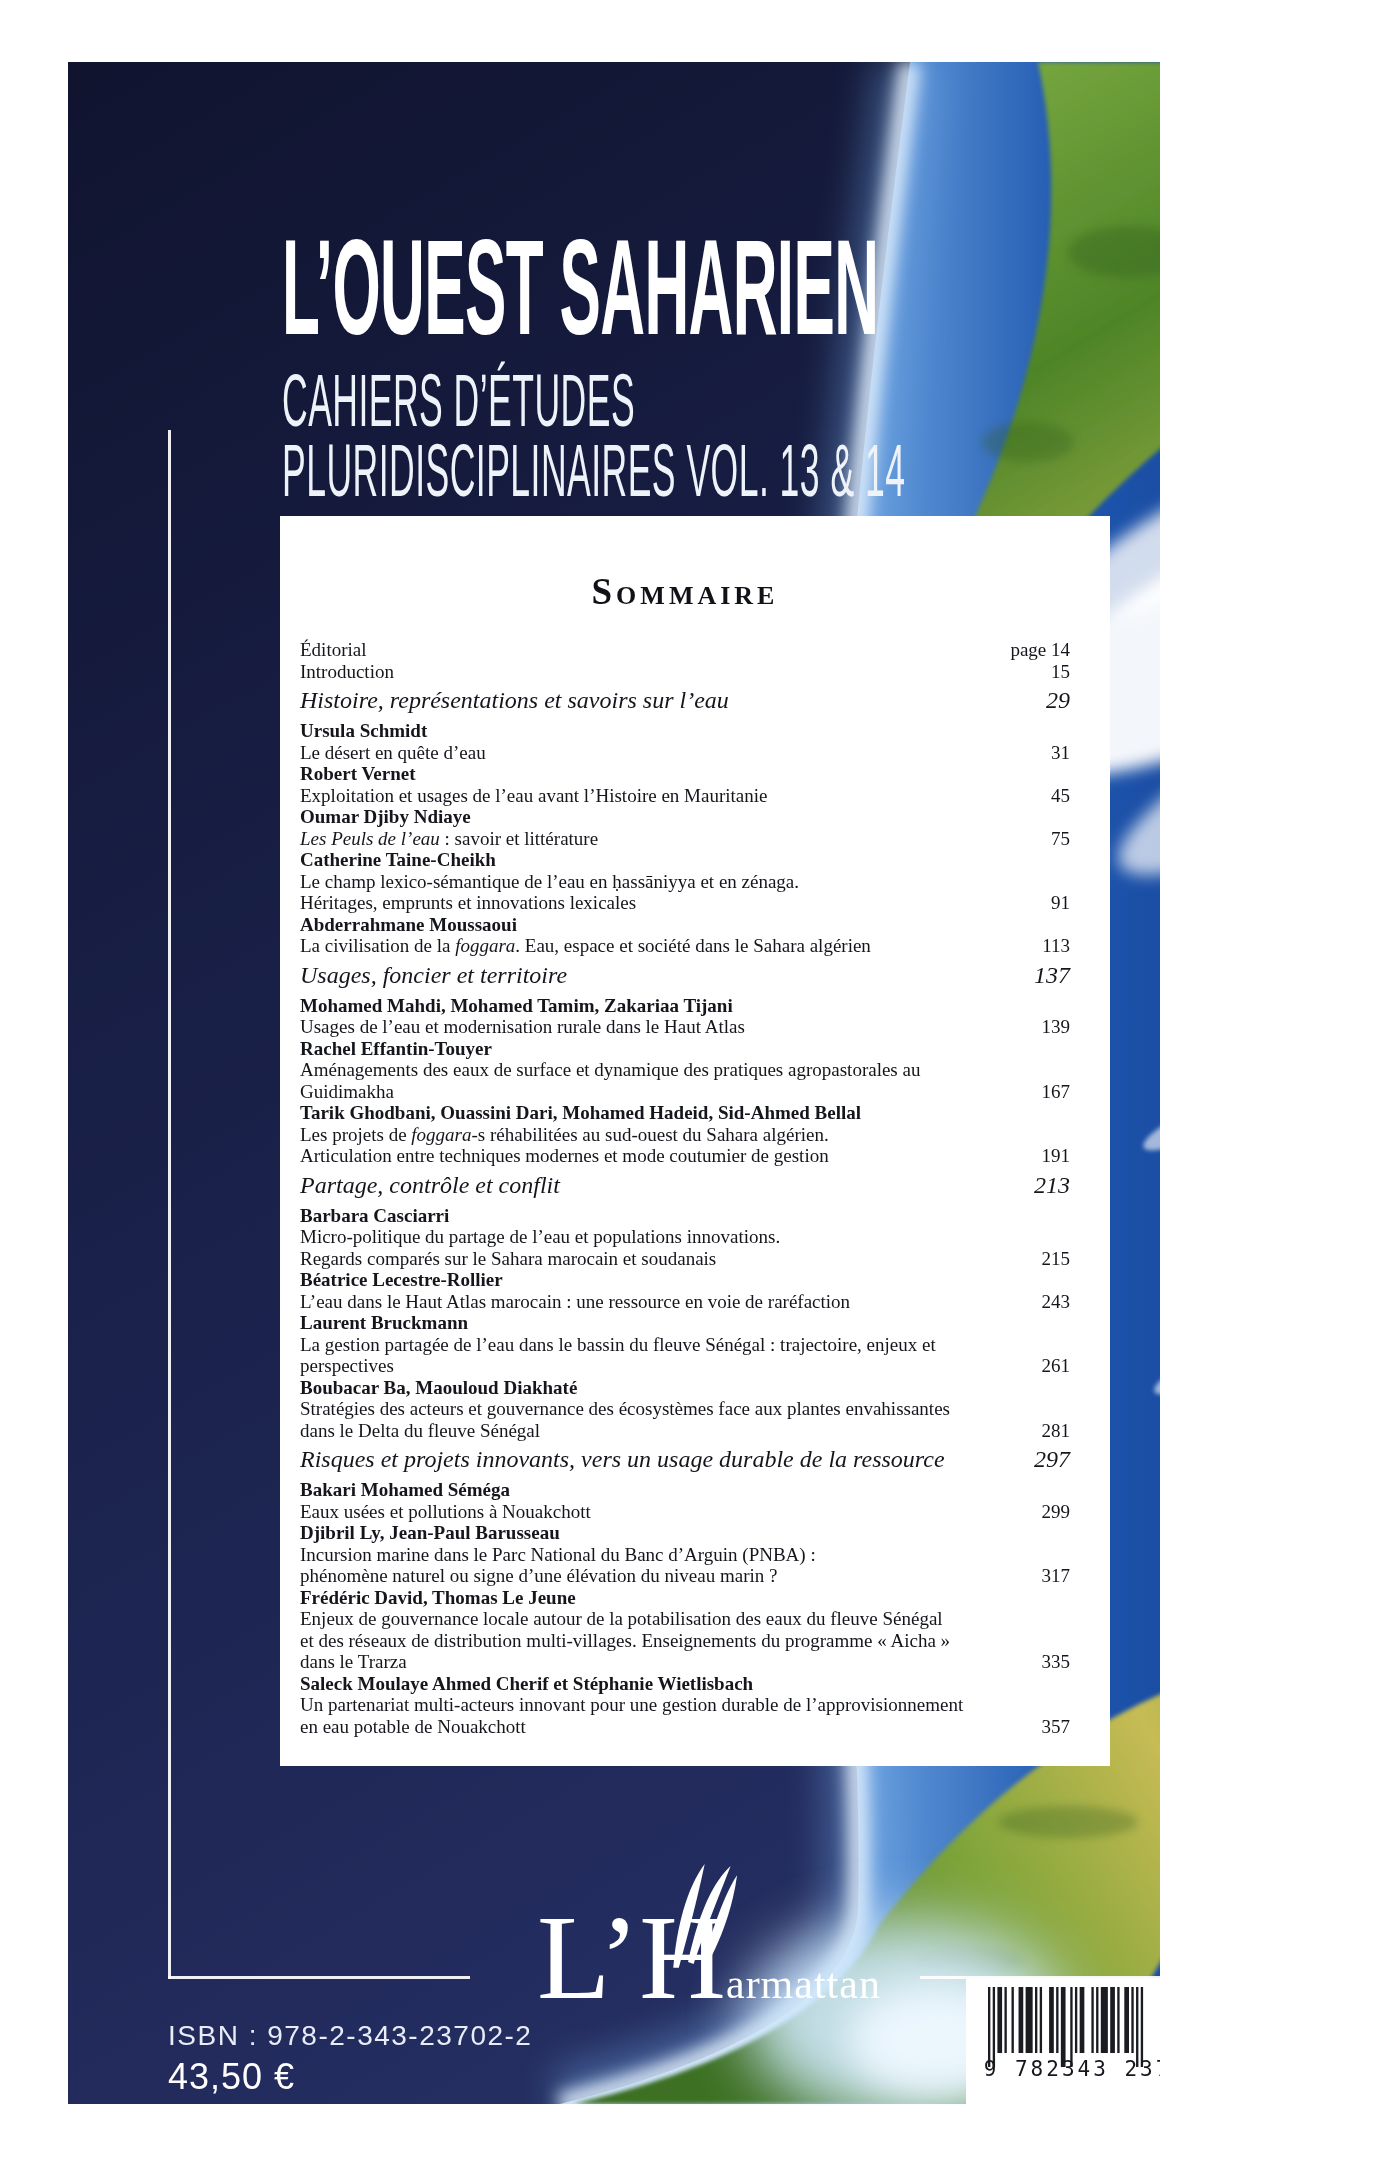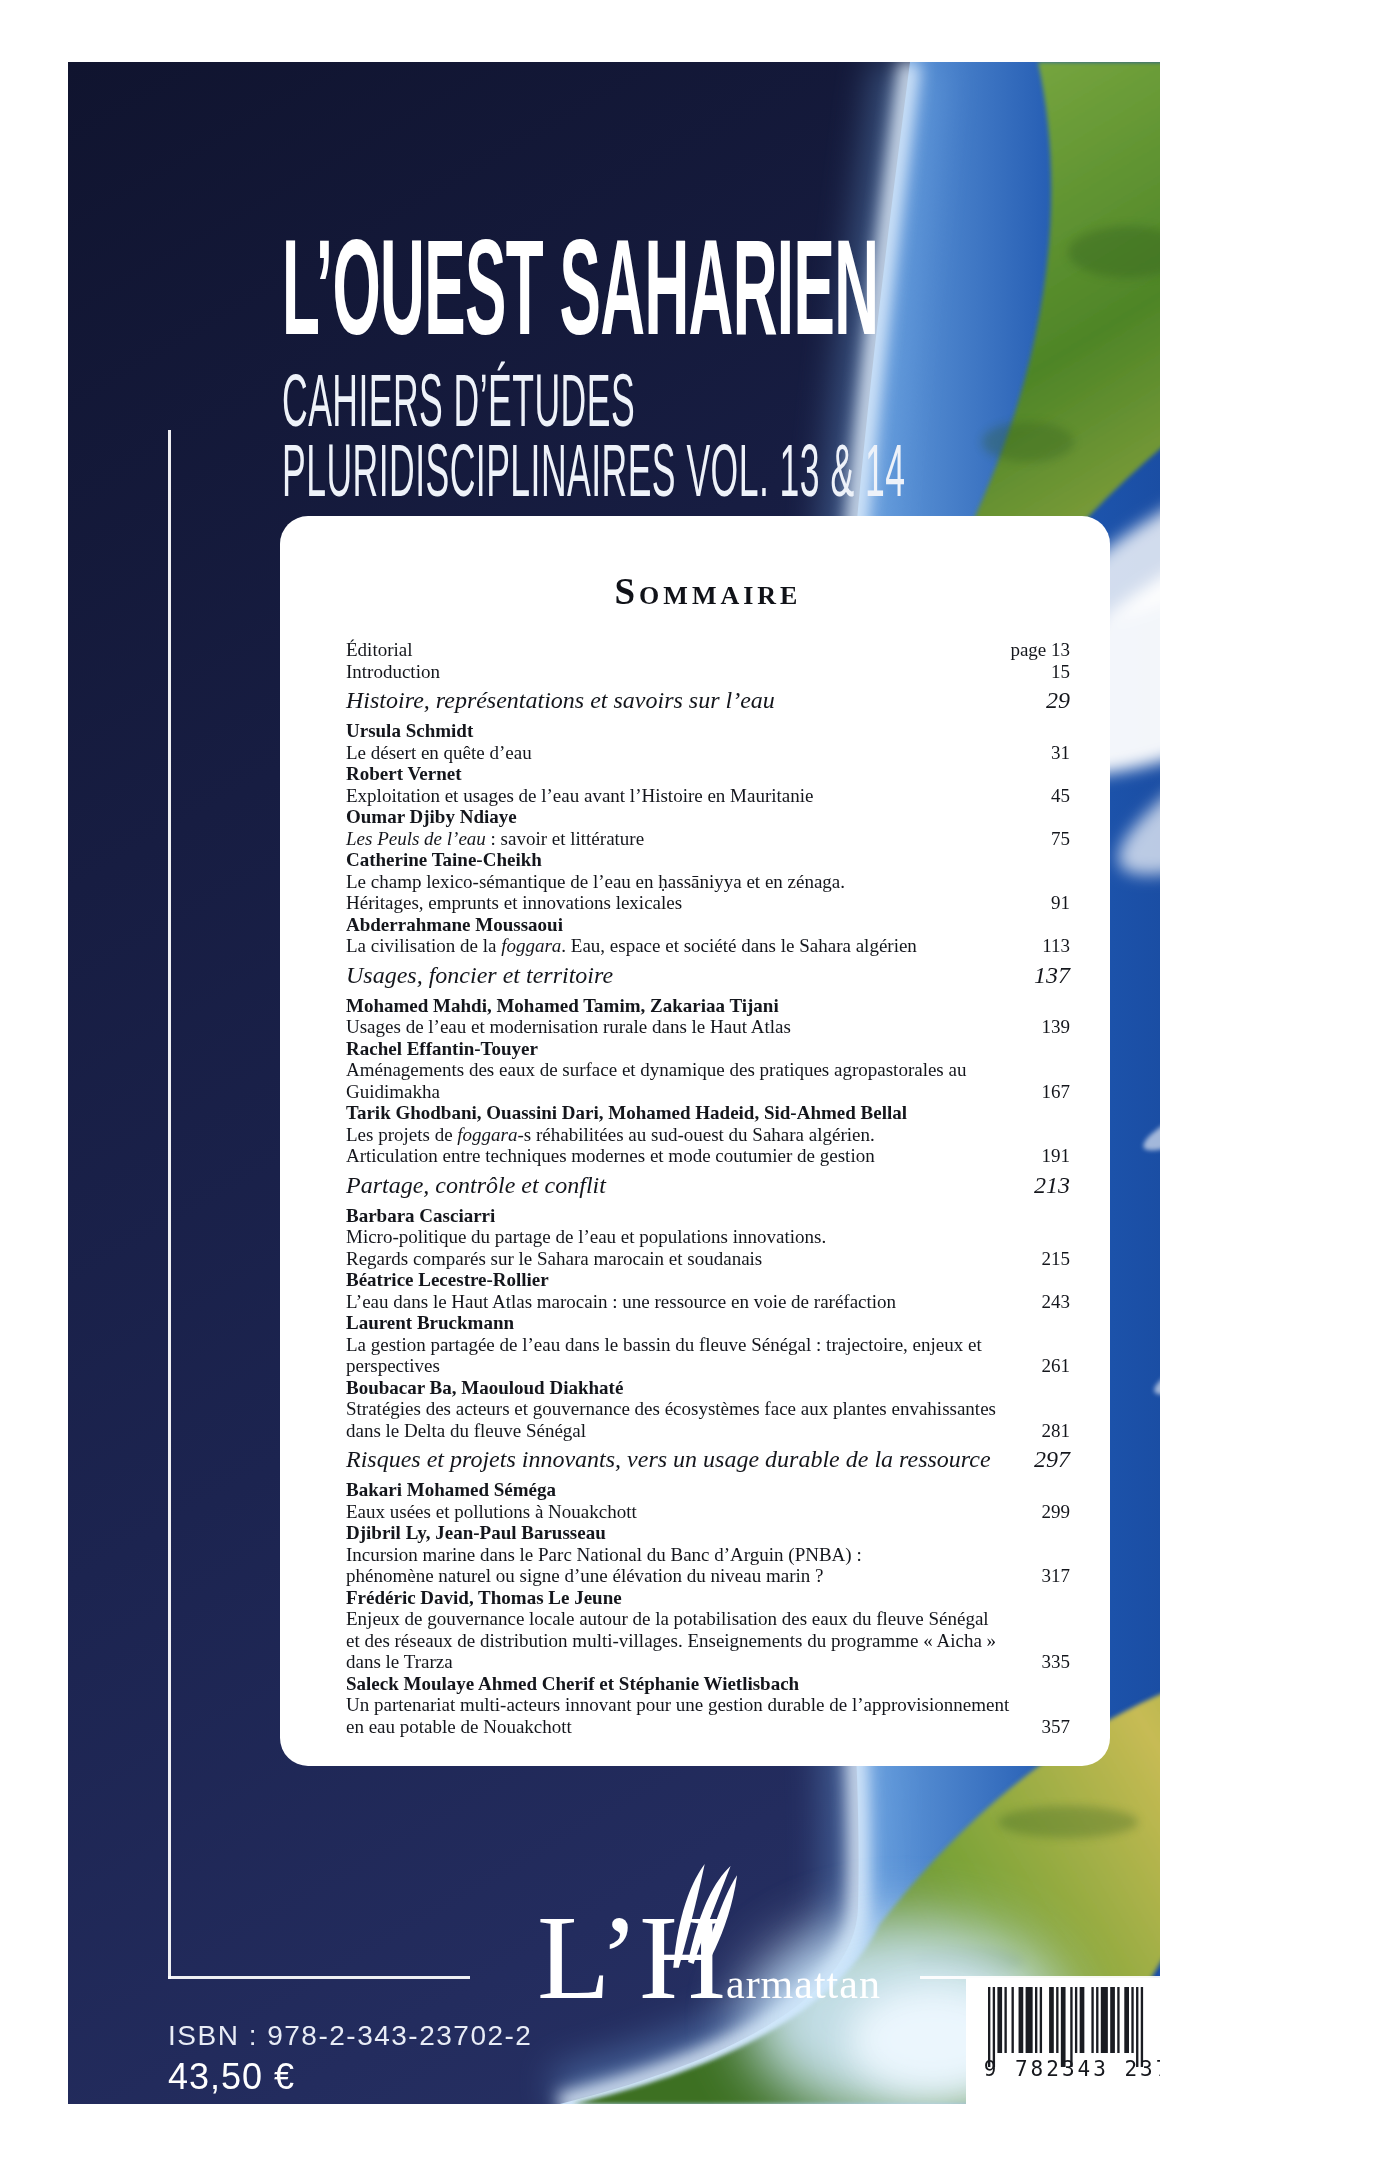--- a/index.html
+++ b/index.html
@@ -20,21 +20,21 @@
   .title{position:absolute;left:214px;top:157px;color:#fff;}
   .title h1{margin:0;font-family:"Liberation Sans",sans-serif;font-weight:bold;
             font-size:100px;line-height:100px;white-space:nowrap;letter-spacing:-1px;
             transform:scale(0.62,1.35);transform-origin:0 0;}
   .subtitle{position:absolute;left:214px;top:304px;color:#eef2f9;
             font-size:74px;line-height:70px;font-weight:400;white-space:nowrap;
             transform:scaleX(0.48);transform-origin:0 0;letter-spacing:1px;}
 
   
   .sommaire{position:absolute;left:212px;top:454px;width:830px;height:1250px;background:#ffffff;
-            box-sizing:border-box;padding:30px 40px 24px 66px;overflow:hidden;color:#14161c;border-radius:28px;}
+            box-sizing:border-box;padding:30px 40px 24px 20px;overflow:hidden;color:#14161c;}
   .sommaire h2{margin:24px 0 26px 0;text-align:center;font-family:"Liberation Serif",serif;
                font-variant:small-caps;font-weight:700;font-size:37px;letter-spacing:4px;color:#101218;}
   .toc-row{position:relative;font-family:"Liberation Serif",serif;font-size:19px;line-height:21.5px;
            padding-right:62px;}
   .toc-row .t{white-space:nowrap;display:block;}
   .toc-row .p{position:absolute;right:0;top:0;text-align:right;}
   .toc-row.auth{font-weight:bold;}
   .toc-row.sec{font-style:italic;font-size:24px;line-height:28px;margin:4px 0 6px 0;}
   .toc-row.sec .p{font-style:italic;}
 
@@ -155,21 +155,21 @@
     <div class="subtitle">
       <div>CAHIERS D’ÉTUDES</div>
       <div>PLURIDISCIPLINAIRES VOL. 13 &amp; 14</div>
     </div>
 
     <section class="sommaire">
       <h2>Sommaire</h2>
       <div id="toc">
           <div class="toc-row item">
             <span class="t"><span>Éditorial</span></span>
-            <span class="p">page 13</span>
+            <span class="p">page 14</span>
           </div>
           <div class="toc-row item">
             <span class="t"><span>Introduction</span></span>
             <span class="p">15</span>
           </div>
           <div class="toc-row sec">
             <span class="t"><span>Histoire, représentations et savoirs sur l’eau</span></span>
             <span class="p">29</span>
           </div>
           <div class="toc-row auth">

